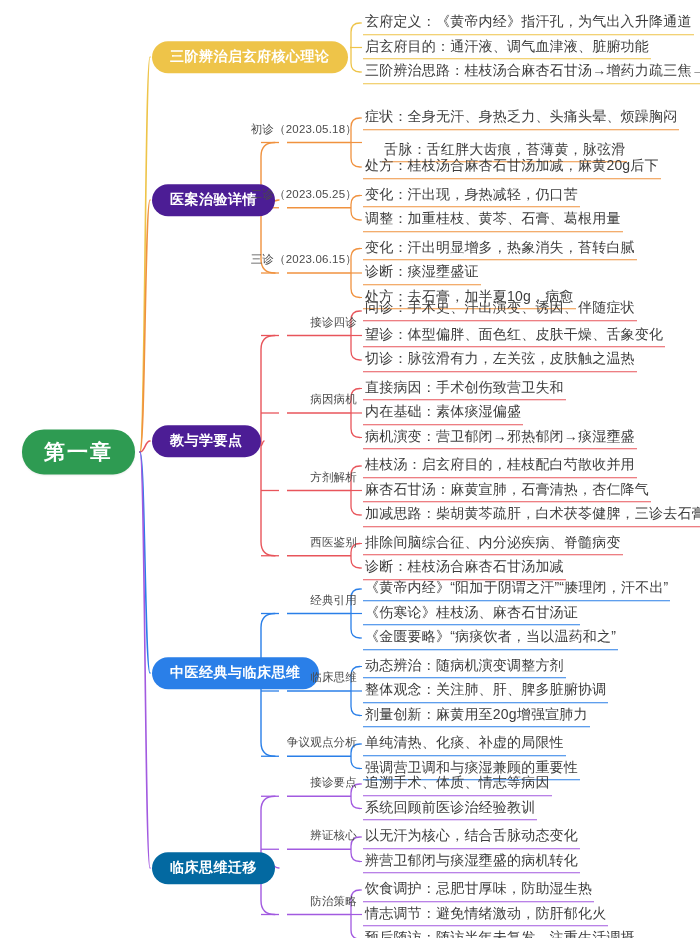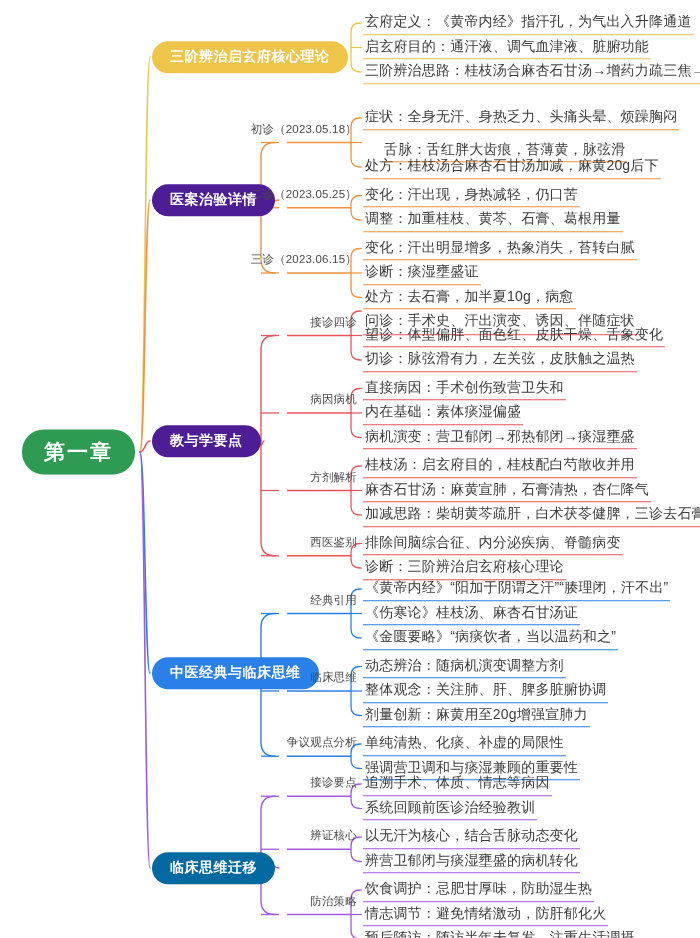--- a/index.html
+++ b/index.html
@@ -144,34 +144,34 @@
       <div class="node leaf" style="left:363px;top:167px;border-bottom:1.3px solid #f0923f;">处方：桂枝汤合麻杏石甘汤加减，麻黄20g后下</div>
       <div class="node sub" style="right:343px;top:129.5px;">初诊（2023.05.18）</div>
       <div class="node leaf" style="left:363px;top:195.5px;border-bottom:1.3px solid #f0923f;">变化：汗出现，身热减轻，仍口苦</div>
       <div class="node leaf" style="left:363px;top:220px;border-bottom:1.3px solid #f0923f;">调整：加重桂枝、黄芩、石膏、葛根用量</div>
       <div class="node sub" style="right:343px;top:194.75px;">二诊（2023.05.25）</div>
       <div class="node leaf" style="left:363px;top:248.5px;border-bottom:1.3px solid #f0923f;">变化：汗出明显增多，热象消失，苔转白腻</div>
       <div class="node leaf" style="left:363px;top:273px;border-bottom:1.3px solid #f0923f;">诊断：痰湿壅盛证</div>
       <div class="node leaf" style="left:363px;top:297.5px;border-bottom:1.3px solid #f0923f;">处方：去石膏，加半夏10g，病愈</div>
       <div class="node sub" style="right:343px;top:260px;">三诊（2023.06.15）</div>
       <div class="node branch" style="left:152px;top:441px;background:#4c1d95;">教与学要点</div>
-      <div class="node leaf" style="left:363px;top:323px;border-bottom:1.3px solid #e8555b;font-family:Liberation Mono, monospace;">问诊：手术史、汗出演变、诱因、伴随症状</div>
+      <div class="node leaf" style="left:363px;top:309px;border-bottom:1.3px solid #e8555b;">问诊：手术史、汗出演变、诱因、伴随症状</div>
       <div class="node leaf" style="left:363px;top:335.5px;border-bottom:1.3px solid #e8555b;">望诊：体型偏胖、面色红、皮肤干燥、舌象变化</div>
       <div class="node leaf" style="left:363px;top:360px;border-bottom:1.3px solid #e8555b;">切诊：脉弦滑有力，左关弦，皮肤触之温热</div>
       <div class="node sub" style="right:343px;top:322.5px;">接诊四诊</div>
       <div class="node leaf" style="left:363px;top:388.5px;border-bottom:1.3px solid #e8555b;">直接病因：手术创伤致营卫失和</div>
       <div class="node leaf" style="left:363px;top:413px;border-bottom:1.3px solid #e8555b;">内在基础：素体痰湿偏盛</div>
       <div class="node leaf" style="left:363px;top:437.5px;border-bottom:1.3px solid #e8555b;">病机演变：营卫郁闭→邪热郁闭→痰湿壅盛</div>
       <div class="node sub" style="right:343px;top:400px;">病因病机</div>
       <div class="node leaf" style="left:363px;top:466px;border-bottom:1.3px solid #e8555b;">桂枝汤：启玄府目的，桂枝配白芍散收并用</div>
       <div class="node leaf" style="left:363px;top:490.5px;border-bottom:1.3px solid #e8555b;">麻杏石甘汤：麻黄宣肺，石膏清热，杏仁降气</div>
       <div class="node leaf" style="left:363px;top:515px;border-bottom:1.3px solid #e8555b;">加减思路：柴胡黄芩疏肝，白术茯苓健脾，三诊去石膏防凉遏</div>
       <div class="node sub" style="right:343px;top:477.5px;">方剂解析</div>
       <div class="node leaf" style="left:363px;top:543.5px;border-bottom:1.3px solid #e8555b;">排除间脑综合征、内分泌疾病、脊髓病变</div>
-      <div class="node leaf" style="left:363px;top:568px;border-bottom:1.3px solid #e8555b;">诊断：三阶辨治启玄府核心理论</div>
+      <div class="node leaf" style="left:363px;top:568px;border-bottom:1.3px solid #e8555b;">诊断：桂枝汤合麻杏石甘汤加减</div>
       <div class="node sub" style="right:343px;top:542.75px;">西医鉴别</div>
       <div class="node branch" style="left:152px;top:673px;background:#2a7fe8;">中医经典与临床思维</div>
       <div class="node leaf" style="left:363px;top:589px;border-bottom:1.3px solid #2a7fe8;">《黄帝内经》“阳加于阴谓之汗”“腠理闭，汗不出”</div>
       <div class="node leaf" style="left:363px;top:613.5px;border-bottom:1.3px solid #2a7fe8;">《伤寒论》桂枝汤、麻杏石甘汤证</div>
       <div class="node leaf" style="left:363px;top:638px;border-bottom:1.3px solid #2a7fe8;">《金匮要略》“病痰饮者，当以温药和之”</div>
       <div class="node sub" style="right:343px;top:600.5px;">经典引用</div>
       <div class="node leaf" style="left:363px;top:666.5px;border-bottom:1.3px solid #2a7fe8;">动态辨治：随病机演变调整方剂</div>
       <div class="node leaf" style="left:363px;top:691px;border-bottom:1.3px solid #2a7fe8;">整体观念：关注肺、肝、脾多脏腑协调</div>
       <div class="node leaf" style="left:363px;top:715.5px;border-bottom:1.3px solid #2a7fe8;">剂量创新：麻黄用至20g增强宣肺力</div>
       <div class="node sub" style="right:343px;top:678px;">临床思维</div>

